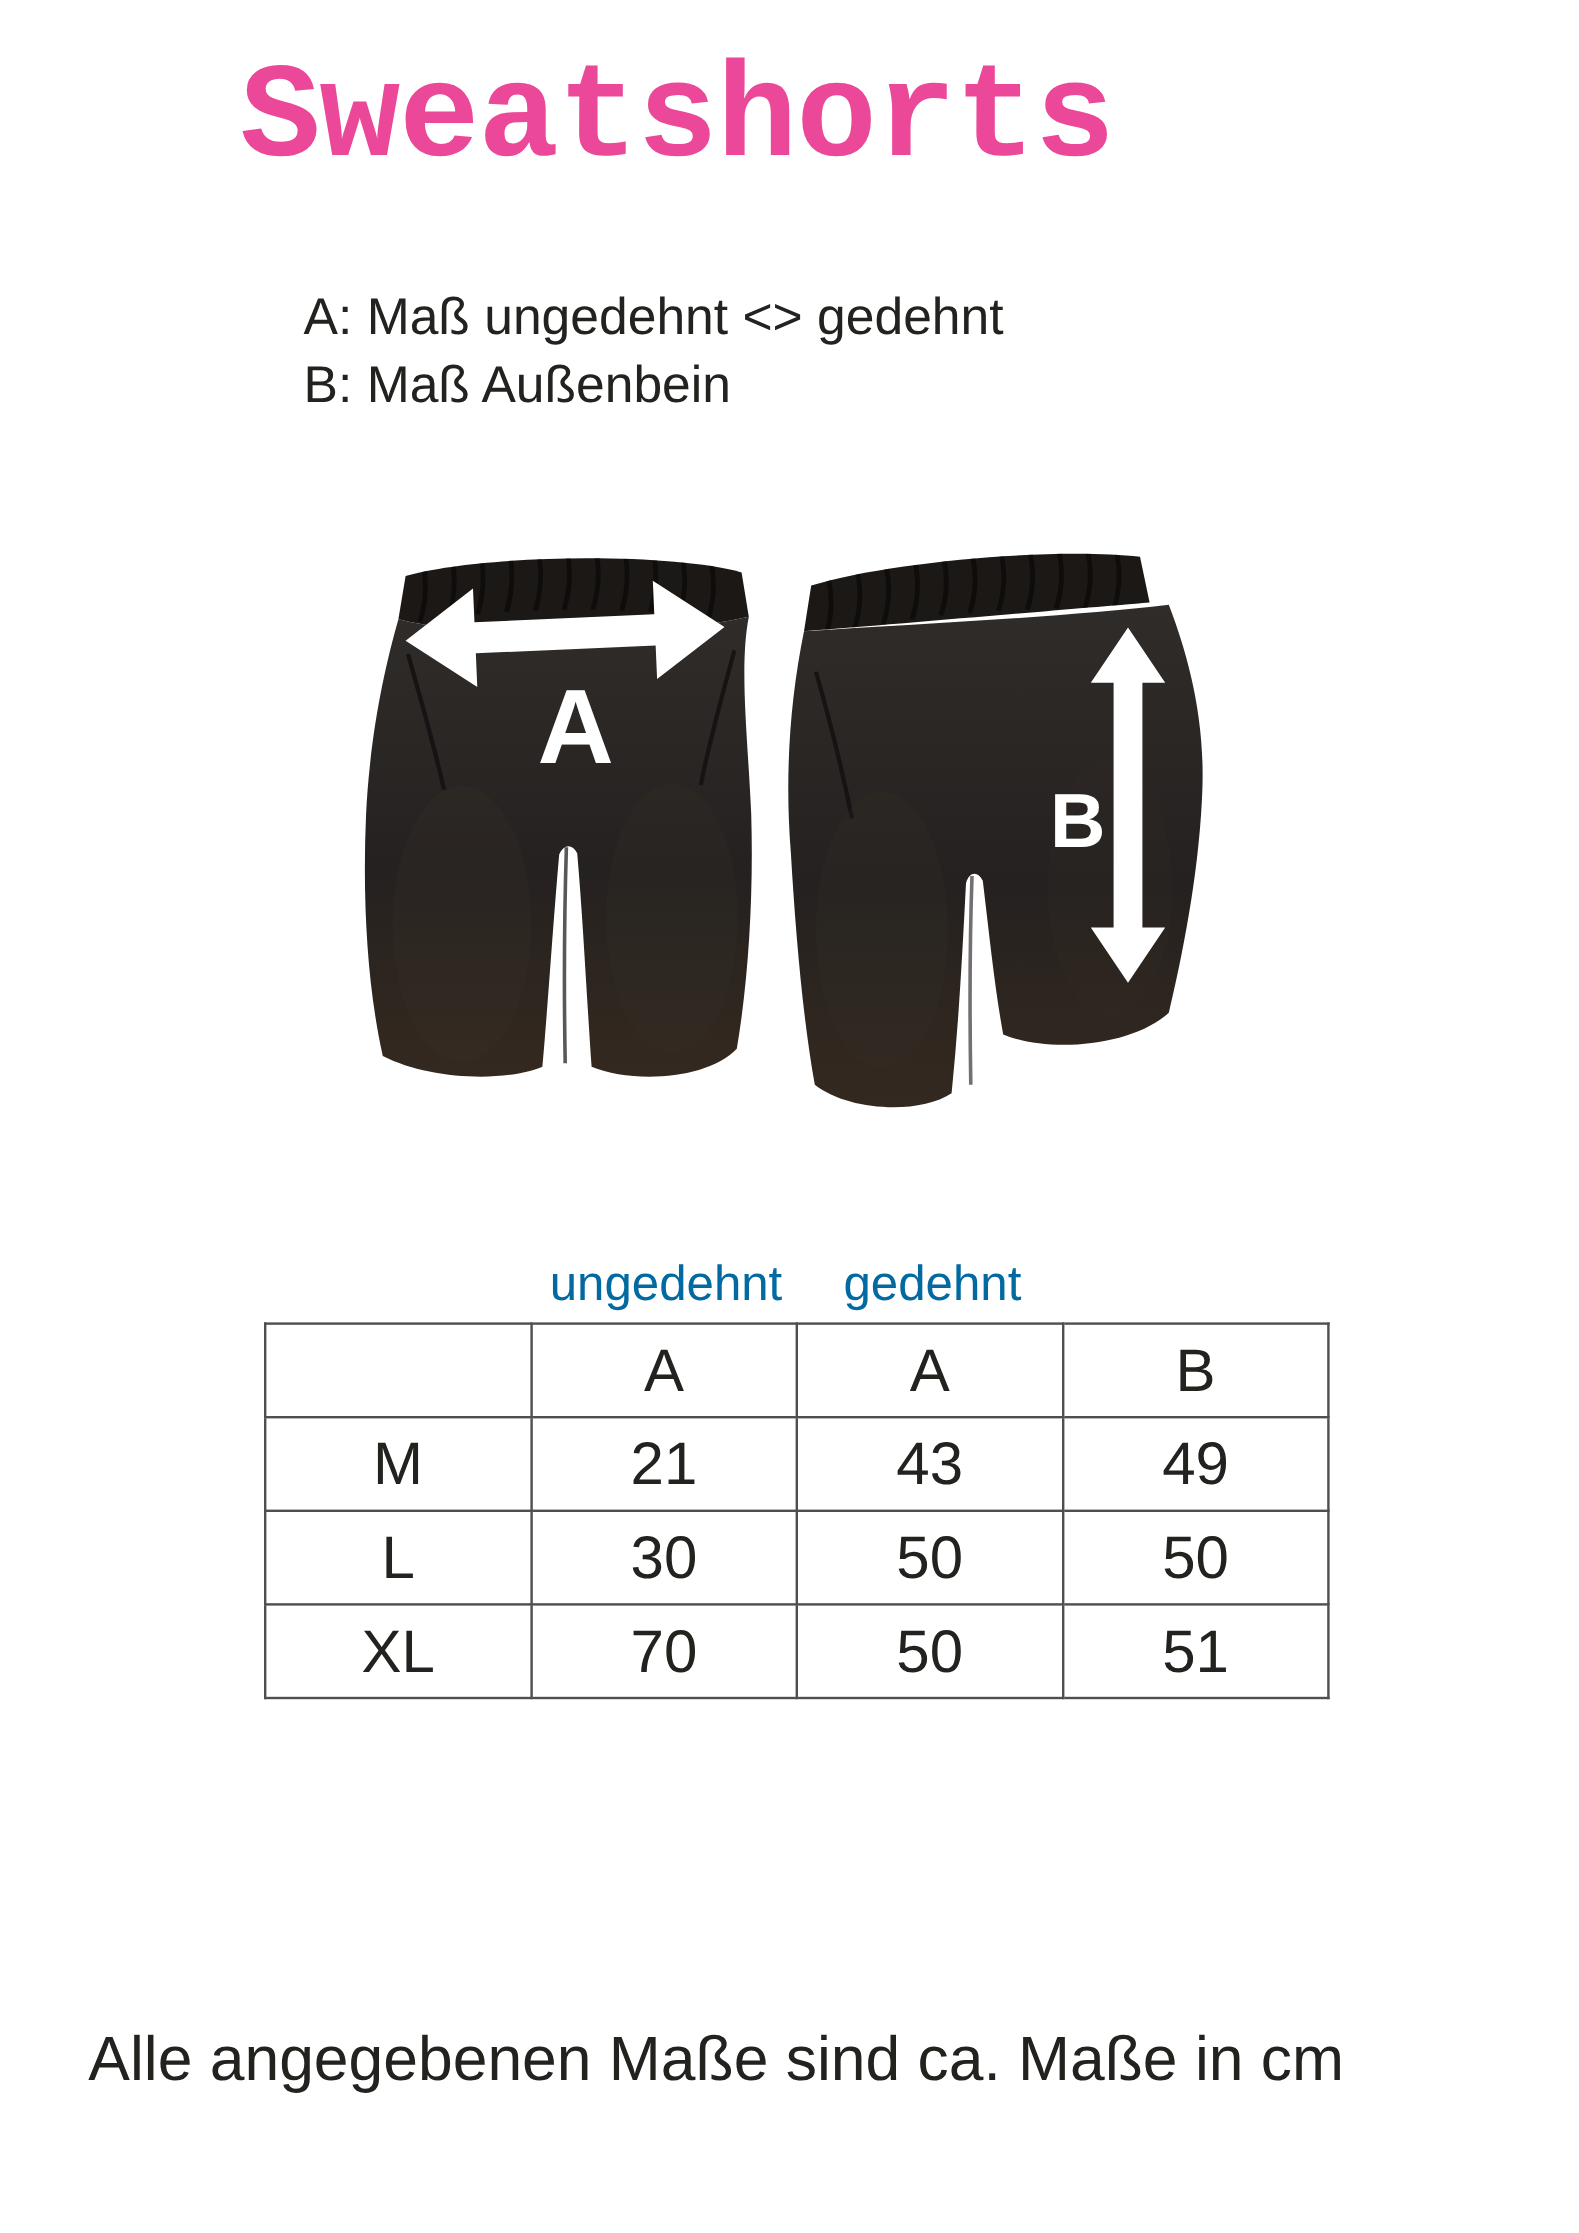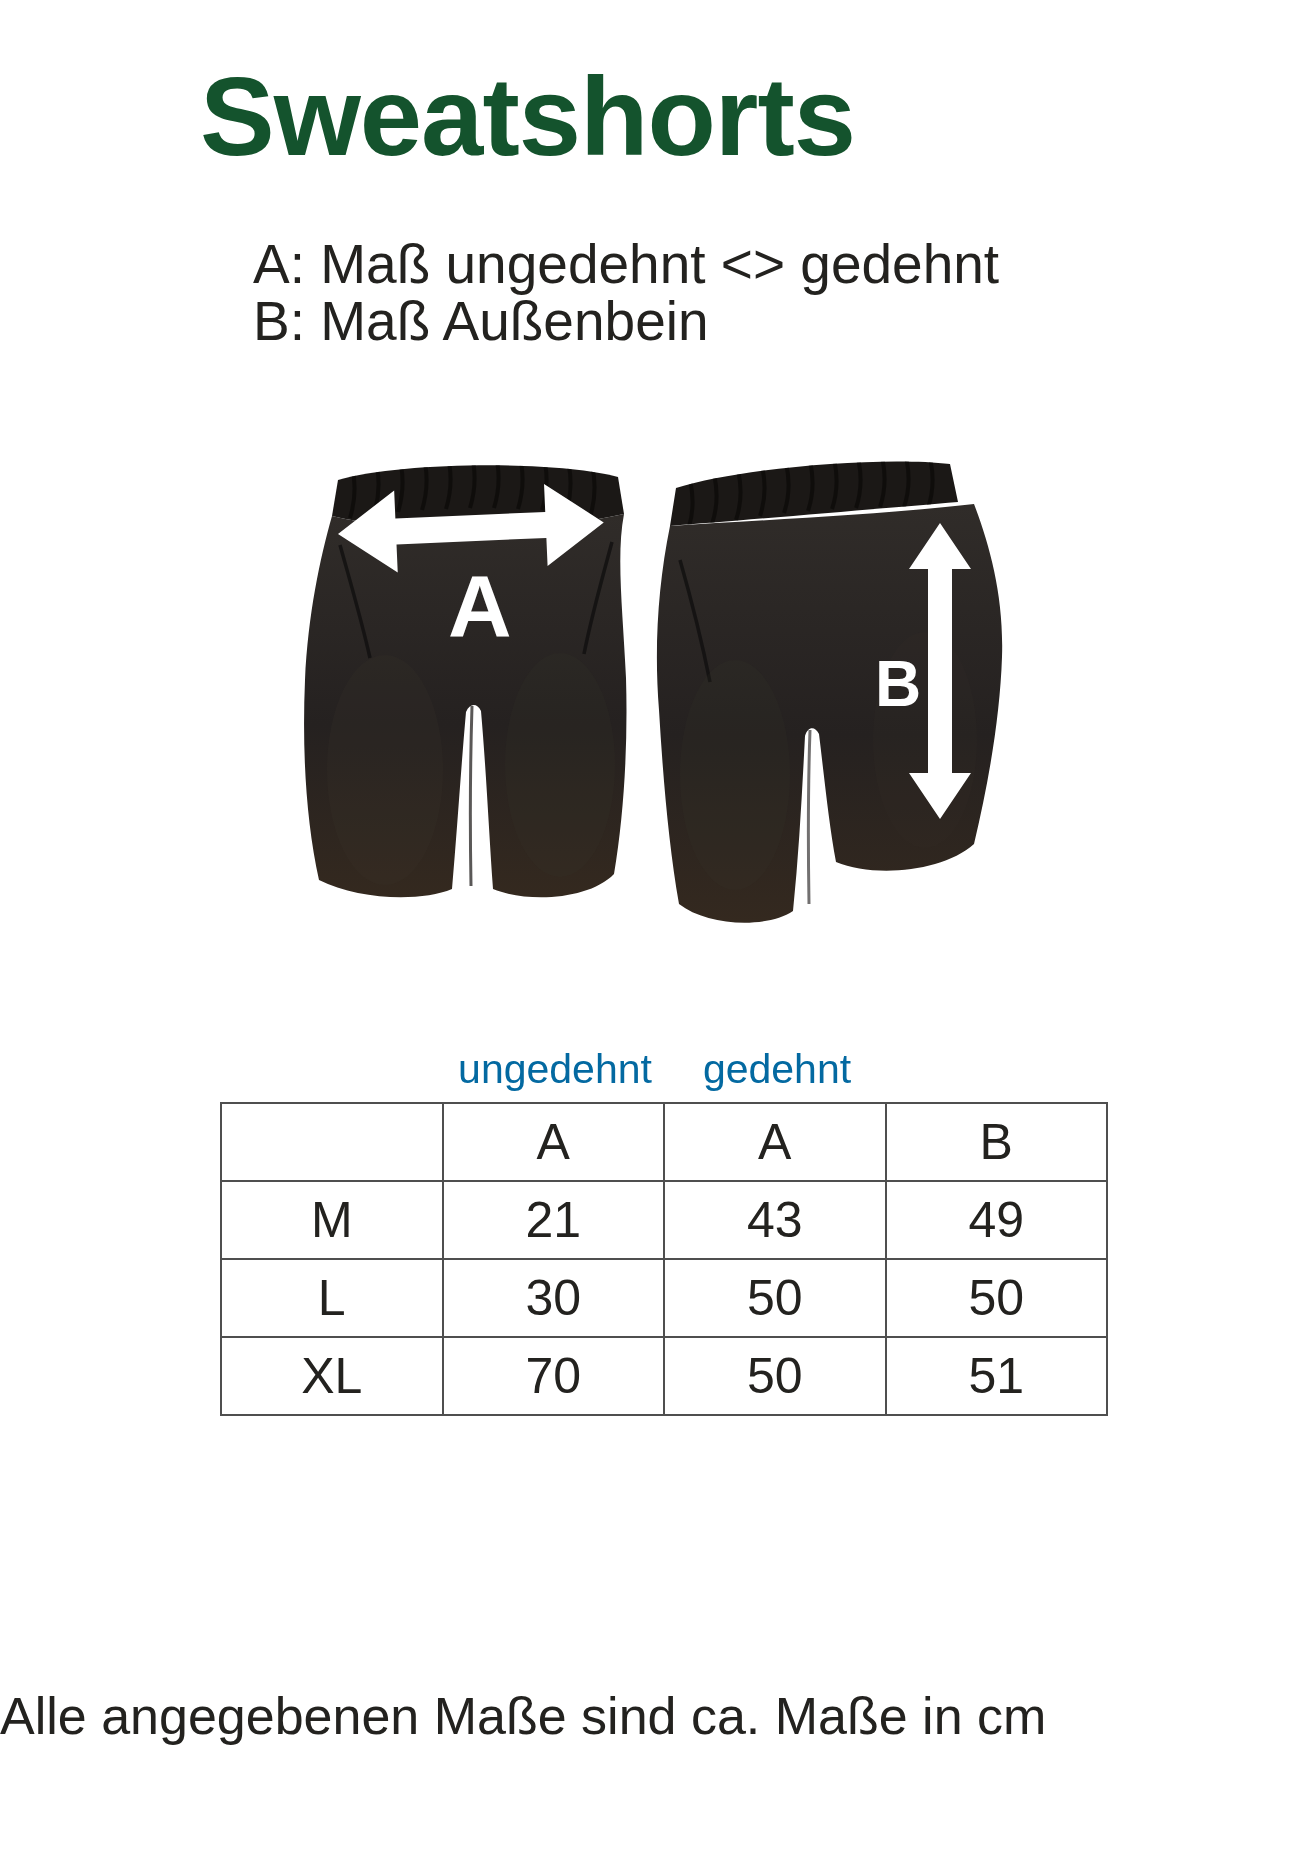--- a/index.html
+++ b/index.html
@@ -9,32 +9,33 @@
     height: 1861px;
     margin: 0 auto;
     background: #ffffff;
     overflow: hidden;
     font-family: "Liberation Sans", sans-serif;
     color: #21201e;
   }
   .page-title {
     position: absolute;
     left: 200px;
-    top: 52px;
+    top: 36px;
     font-size: 112px;
     font-weight: bold;
     letter-spacing: -1px;
-    color: #14532d;
+    color: #ec4899;
     white-space: nowrap;
+    font-family: Liberation Mono, monospace;
   }
   .legend {
     position: absolute;
     left: 253px;
     top: 236px;
-    font-size: 55px;
+    font-size: 43px;
     line-height: 57px;
     color: #23221f;
     white-space: nowrap;
   }
   .figure-svg {
     position: absolute;
     left: 0;
     top: 0;
     width: 1316px;
     height: 1861px;
@@ -64,24 +65,25 @@
     vertical-align: middle;
     font-size: 50px;
     color: #23221f;
     padding: 0;
   }
   .footer-note {
     position: absolute;
     left: 0;
     top: 1686px;
     width: 1096px;
-    text-align: left;
+    text-align: right;
     font-size: 52px;
     color: #23221f;
     white-space: nowrap;
+    padding-left: 24px;
   }
 </style>
 </head>
 <body>
 
 <div class="page">
 
   <div class="page-title">Sweatshorts</div>
 
   <div class="legend">

